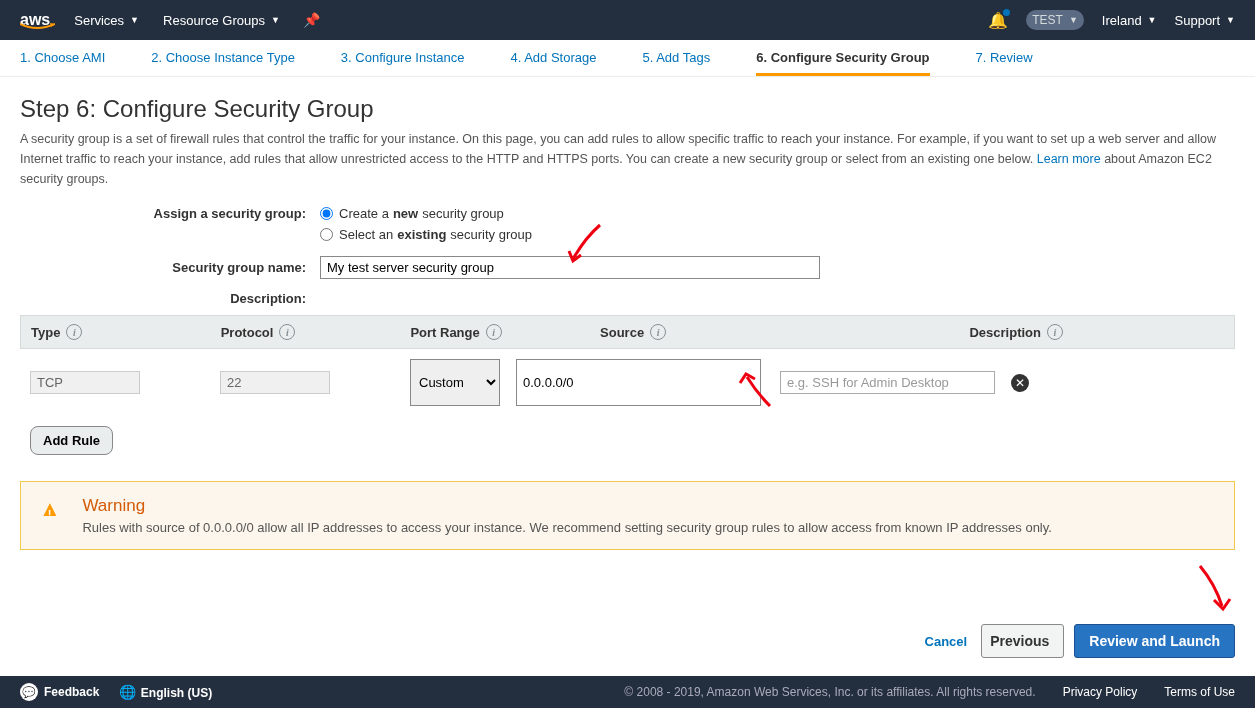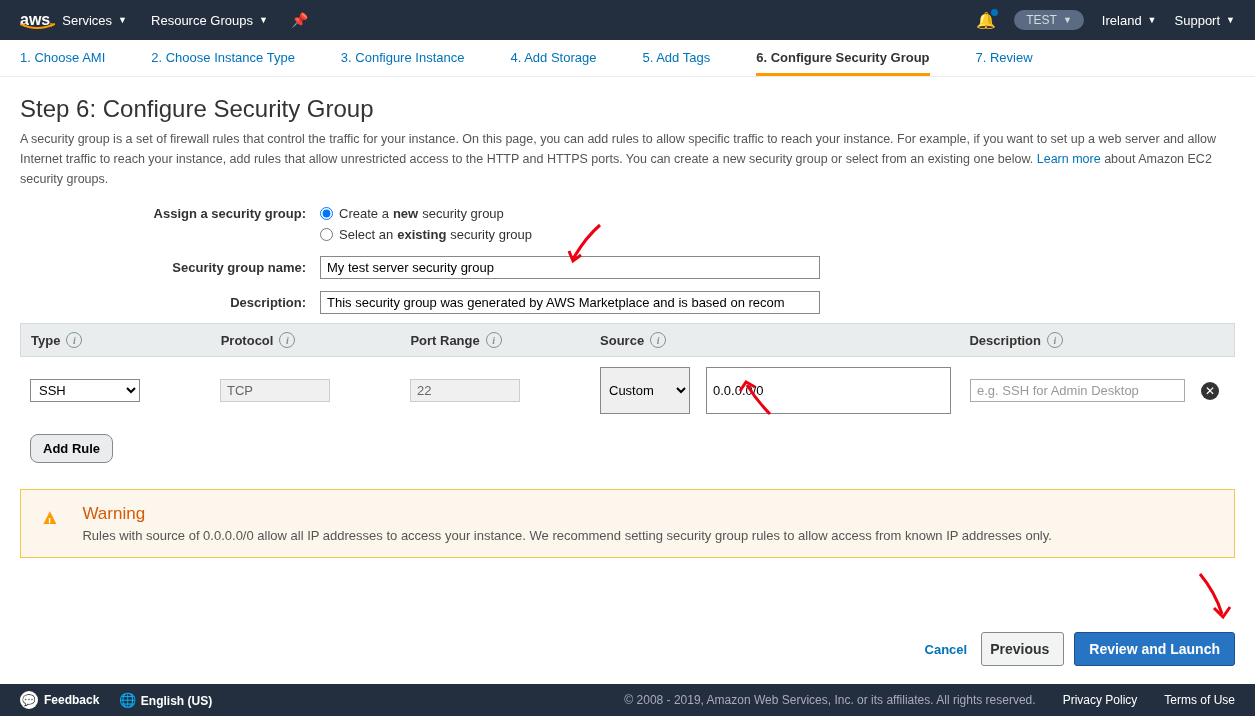--- a/index.html
+++ b/index.html
@@ -1,29 +1,29 @@
 <!DOCTYPE html>
 <html><head>
   <meta charset="utf-8">
   <style>
     * { box-sizing: border-box; margin: 0; padding: 0; }
     body { font-family: "Helvetica Neue", Arial, sans-serif; font-size: 13px; color: #333; background: #fff; }
     
     
     .topnav { background: #232f3e; height: 40px; display: flex; align-items: center; padding: 0 20px; color: #fff; }
-    .logo { font-weight: bold; font-size: 16px; color: #fff; margin-right: 12px; position: relative; }
+    .logo { font-weight: bold; font-size: 16px; color: #fff; margin-right: 24px; position: relative; }
     .logo-underline { position: absolute; bottom: -2px; left: 0; width: 35px; height: 8px; }
     .nav-left { display: flex; align-items: center; gap: 24px; }
     .nav-item { color: #fff; cursor: pointer; display: flex; align-items: center; gap: 6px; }
     .nav-right { margin-left: auto; display: flex; align-items: center; gap: 18px; }
     .caret { font-size: 9px; }
     .pin-icon { color: #fff; font-size: 14px; }
     .bell { position: relative; font-size: 16px; }
     .bell-dot { position: absolute; top: -2px; right: -2px; width: 7px; height: 7px; background: #0073bb; border-radius: 50%; }
-    .account-pill { background: #5b6b84; border-radius: 14px; padding: 3px 12px; display: flex; align-items: center; gap: 6px; color: #d5dbdb; font-size: 12px; }
+    .account-pill { background: #5b6b84; border-radius: 14px; padding: 3px 6px; display: flex; align-items: center; gap: 6px; color: #d5dbdb; font-size: 12px; }
     
     
     .wizard { padding: 10px 20px 0; border-bottom: 1px solid #eaeded; display: flex; gap: 46px; }
     .wizard-tab { color: #0073bb; font-size: 13px; padding-bottom: 8px; cursor: pointer; }
     .wizard-tab.active { color: #333; font-weight: bold; border-bottom: 3px solid #ff9900; }
     
     
     .content { padding: 18px 20px; }
     h1 { font-size: 24px; font-weight: normal; color: #333; margin-bottom: 6px; }
     .desc { font-size: 12.5px; color: #555; line-height: 1.6; margin-bottom: 14px; }
@@ -159,21 +159,20 @@
   <div class="form-row" style="margin-top:8px; position:relative;">
     <div class="form-label">Security group name:</div>
     <input class="text-input" value="My test server security group" style="">
     <svg class="annot" style="position:absolute; left:545px; top:-30px;" width="40" height="45">
       <path d="M35 2 Q20 15 8 36" stroke="#e01" stroke-width="3" fill="none"></path>
       <path d="M4 28 L8 38 L16 32" stroke="#e01" stroke-width="3" fill="none"></path>
     </svg>
   </div>
   <div class="form-row" style="margin-top:6px;">
     <div class="form-label">Description:</div>
-    <input class="text-input" value="This security group was generated by AWS Marketplace and is based on recom" style="">
   </div>
 
   <div class="sg-table">
     <div class="sg-head">
       <div class="col col-type">
           <span>Type</span> 
           <span class="info-icon">i</span>
         </div>
       <div class="col col-proto">
           <span>Protocol</span> 
@@ -187,25 +186,20 @@
           <span>Source</span> 
           <span class="info-icon">i</span>
         </div>
       <div class="col col-desc">
           <span>Description</span> 
           <span class="info-icon">i</span>
         </div>
       <div class="col col-remove"></div>
     </div>
     <div class="sg-row" style="position:relative;">
-      <div class="col-type">
-        <select class="sg-select">
-          <option>SSH</option>
-        </select>
-      </div>
       <div class="col-proto">
         <input class="sg-readonly" readonly="" value="TCP" style="">
       </div>
       <div class="col-range">
         <input class="sg-readonly" readonly="" value="22" style="">
       </div>
       <div class="col-source">
         <select class="sg-src-select">
           <option>Custom</option>
         </select>

